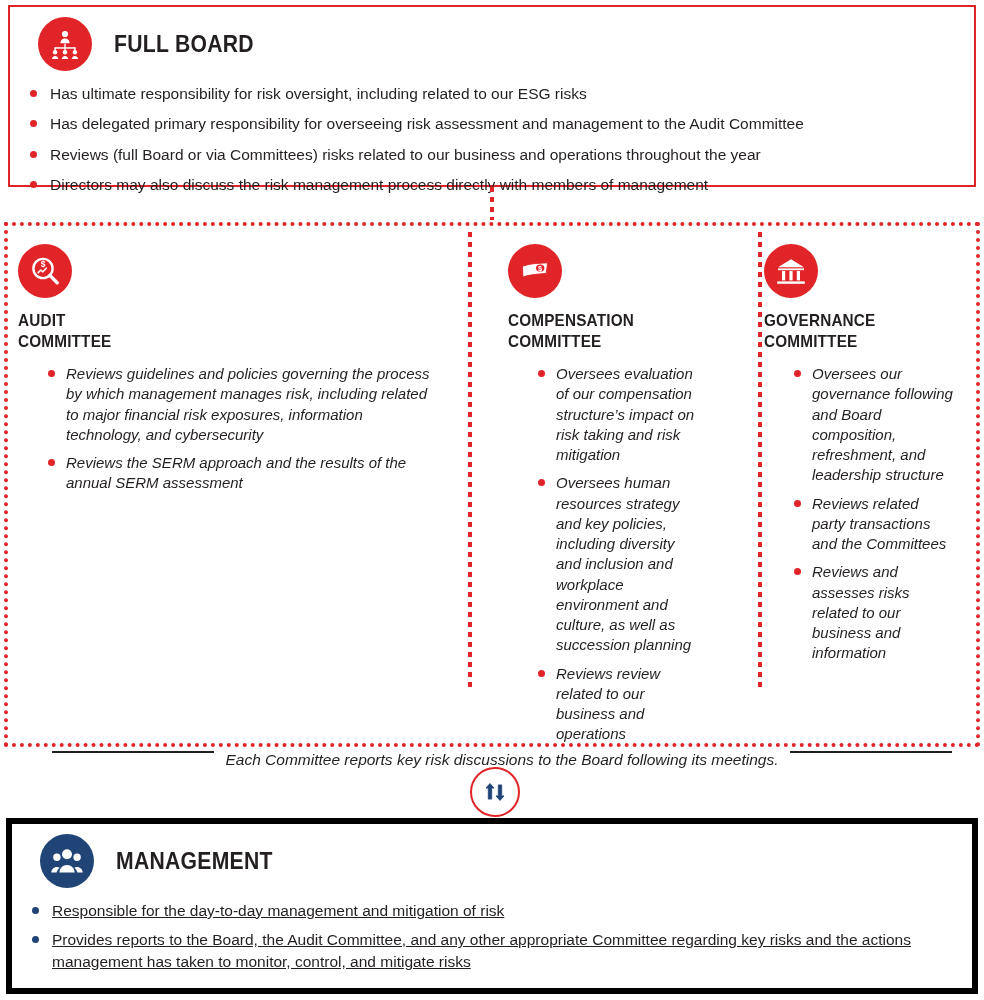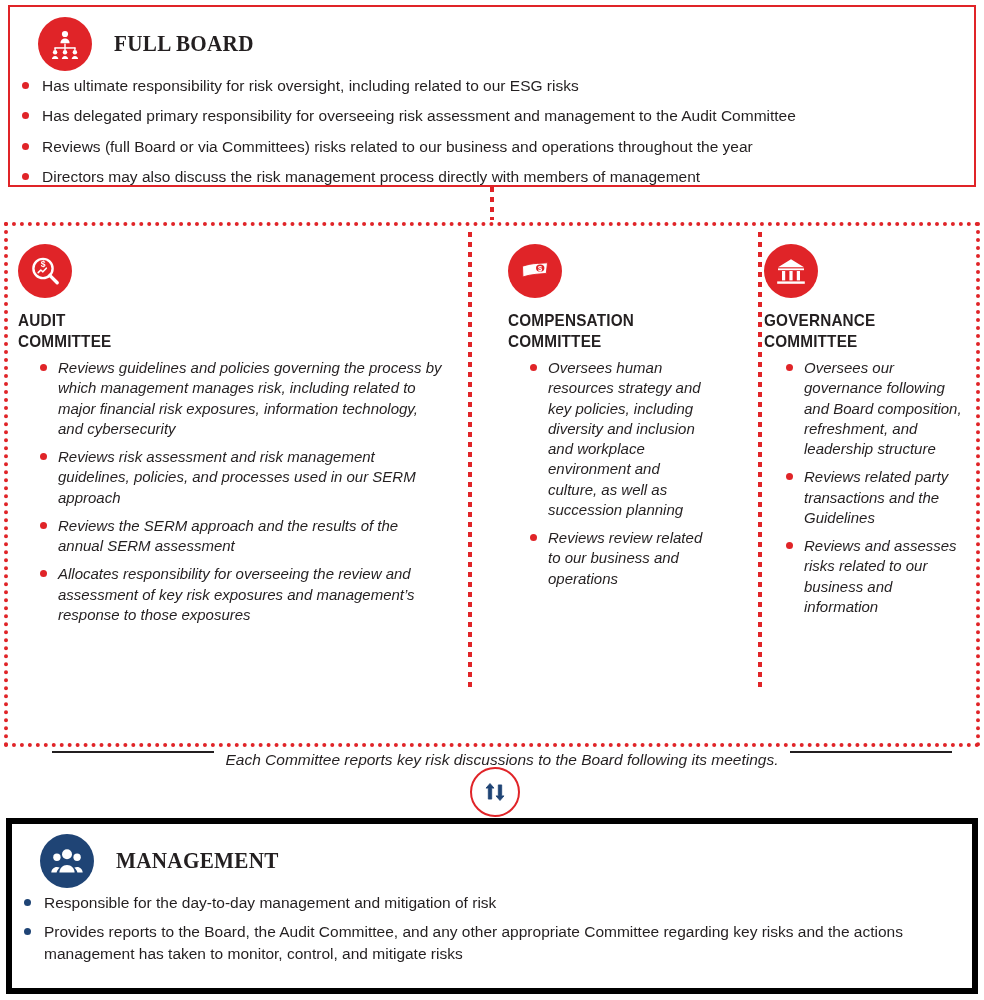--- a/index.html
+++ b/index.html
@@ -24,21 +24,20 @@
     width: 968px;
     height: 182px;
     box-sizing: border-box;
     border: 2px solid #E02428;
     background: #ffffff;
   }
   .hdr {
     display: flex;
     align-items: center;
     padding: 10px 0 0 28px;
-    font-family: Liberation Serif, serif;
   }
   .hdr-title {
     font-size: 23px;
     font-weight: bold;
     letter-spacing: 0.3px;
     transform: scaleX(0.92);
     transform-origin: left center;
     margin-left: 22px;
     color: #231f20;
   }
@@ -50,21 +49,21 @@
     background: #E02428;
     display: flex;
     align-items: center;
     justify-content: center;
     flex: none;
   }
   .icon-circle.navy { background: #1F4475; }
 
   ul.bullets {
     list-style: none;
-    margin: 4px;
+    margin: 12px;
     padding: 0;
   }
   ul.bullets li {
     position: relative;
     padding-left: 28px;
     font-size: 15.5px;
     line-height: 1.38;
     color: #231f20;
   }
   ul.bullets li::before {
@@ -201,20 +200,21 @@
     left: 6px;
     top: 818px;
     width: 972px;
     height: 176px;
     box-sizing: border-box;
     border: 6px solid #000000;
     background: #ffffff;
   }
   .mgmt-list {
     padding: 12px 20px 0 38px;
+    text-decoration: underline;
   }
   .mgmt-list li { margin-bottom: 8px; }
 </style>
 </head>
 <body>
 
 <div class="board-box">
   <div class="hdr">
     <div class="icon-circle">
       <svg width="36" height="36" viewBox="0 0 36 36" aria-hidden="true">
@@ -257,59 +257,58 @@
           <circle cx="16" cy="15.5" r="9.6" fill="none" stroke="#fff" stroke-width="2.4"></circle>
           <path d="M22.8 22.4l7.4 7.4" stroke="#fff" stroke-width="3.4" stroke-linecap="round"></path>
           <text x="16" y="14.4" font-family="Liberation Sans, sans-serif" font-size="8.5" font-weight="bold" fill="#fff" text-anchor="middle">$</text>
           <path d="M11.2 19.6l2.6-2.6 2.1 1.8 3.4-3.6" fill="none" stroke="#fff" stroke-width="1.6" stroke-linecap="round" stroke-linejoin="round"></path>
         </svg>
       </div>
       <div class="com-title">AUDIT
 COMMITTEE</div>
       <ul class="bullets">
         <li>Reviews guidelines and policies governing the process by which management manages risk, including related to major financial risk exposures, information technology, and cybersecurity</li>
-        <li>Reviews risk assessment and risk management guidelines, policies, and processes used in our SERM approach</li>
         <li>Reviews the SERM approach and the results of the annual SERM assessment</li>
-        <li>Allocates responsibility for overseeing the review and assessment of key risk exposures and management’s response to those exposures</li>
       </ul>
     </div>
 
     <div class="col col-comp">
       <div class="icon-circle">
         <svg width="36" height="36" viewBox="0 0 36 36" aria-hidden="true">
           <path d="M5.5 13.2c5-1.6 9.8-2.6 14.8-2.8l10.2-0.6-1.2 10.6-10.4 0.9c-4.6 0.4-8.7 1.3-13 2.6z" fill="#fff"></path>
           <ellipse cx="23.2" cy="15" rx="4.2" ry="3.6" fill="#E02428"></ellipse>
           <text x="23.2" y="17.8" font-family="Liberation Sans, sans-serif" font-size="7.5" font-weight="bold" fill="#fff" text-anchor="middle">$</text>
           <path d="M5.5 13.2c5-1.6 9.8-2.6 14.8-2.8l10.2-0.6-1.2 10.6-10.4 0.9c-4.6 0.4-8.7 1.3-13 2.6z" fill="none" stroke="#E02428" stroke-width="0.9"></path>
         </svg>
       </div>
       <div class="com-title">COMPENSATION
 COMMITTEE</div>
       <ul class="bullets">
+        <li>Oversees evaluation of our compensation structure’s impact on risk taking and risk mitigation</li>
         <li>Oversees human resources strategy and key policies, including diversity and inclusion and workplace environment and culture, as well as succession planning</li>
         <li>Reviews review related to our business and operations</li>
       </ul>
     </div>
 
     <div class="col col-gov">
       <div class="icon-circle">
         <svg width="36" height="36" viewBox="0 0 36 36" aria-hidden="true">
           <path d="M18 6.2L31 14.2H5z" fill="#fff"></path>
           <rect x="5" y="15.4" width="26" height="1.8" fill="#fff"></rect>
           <rect x="9" y="18" width="3.2" height="9.4" fill="#fff"></rect>
           <rect x="16.4" y="18" width="3.2" height="9.4" fill="#fff"></rect>
           <rect x="23.8" y="18" width="3.2" height="9.4" fill="#fff"></rect>
           <rect x="4.2" y="28.4" width="27.6" height="2.4" fill="#fff"></rect>
         </svg>
       </div>
       <div class="com-title">GOVERNANCE
 COMMITTEE</div>
       <ul class="bullets">
         <li>Oversees our governance following and Board composition, refreshment, and leadership structure</li>
-        <li>Reviews related party transactions and the Guidelines</li>
+        <li>Reviews related party transactions and the Committees</li>
         <li>Reviews and assesses risks related to our business and information</li>
       </ul>
     </div>
 
   </div>
 </div>
 
 <div class="note-row">
   <div class="note-rule"></div>
   <div class="note-text">Each Committee reports key risk discussions to the Board following its meetings.</div>

